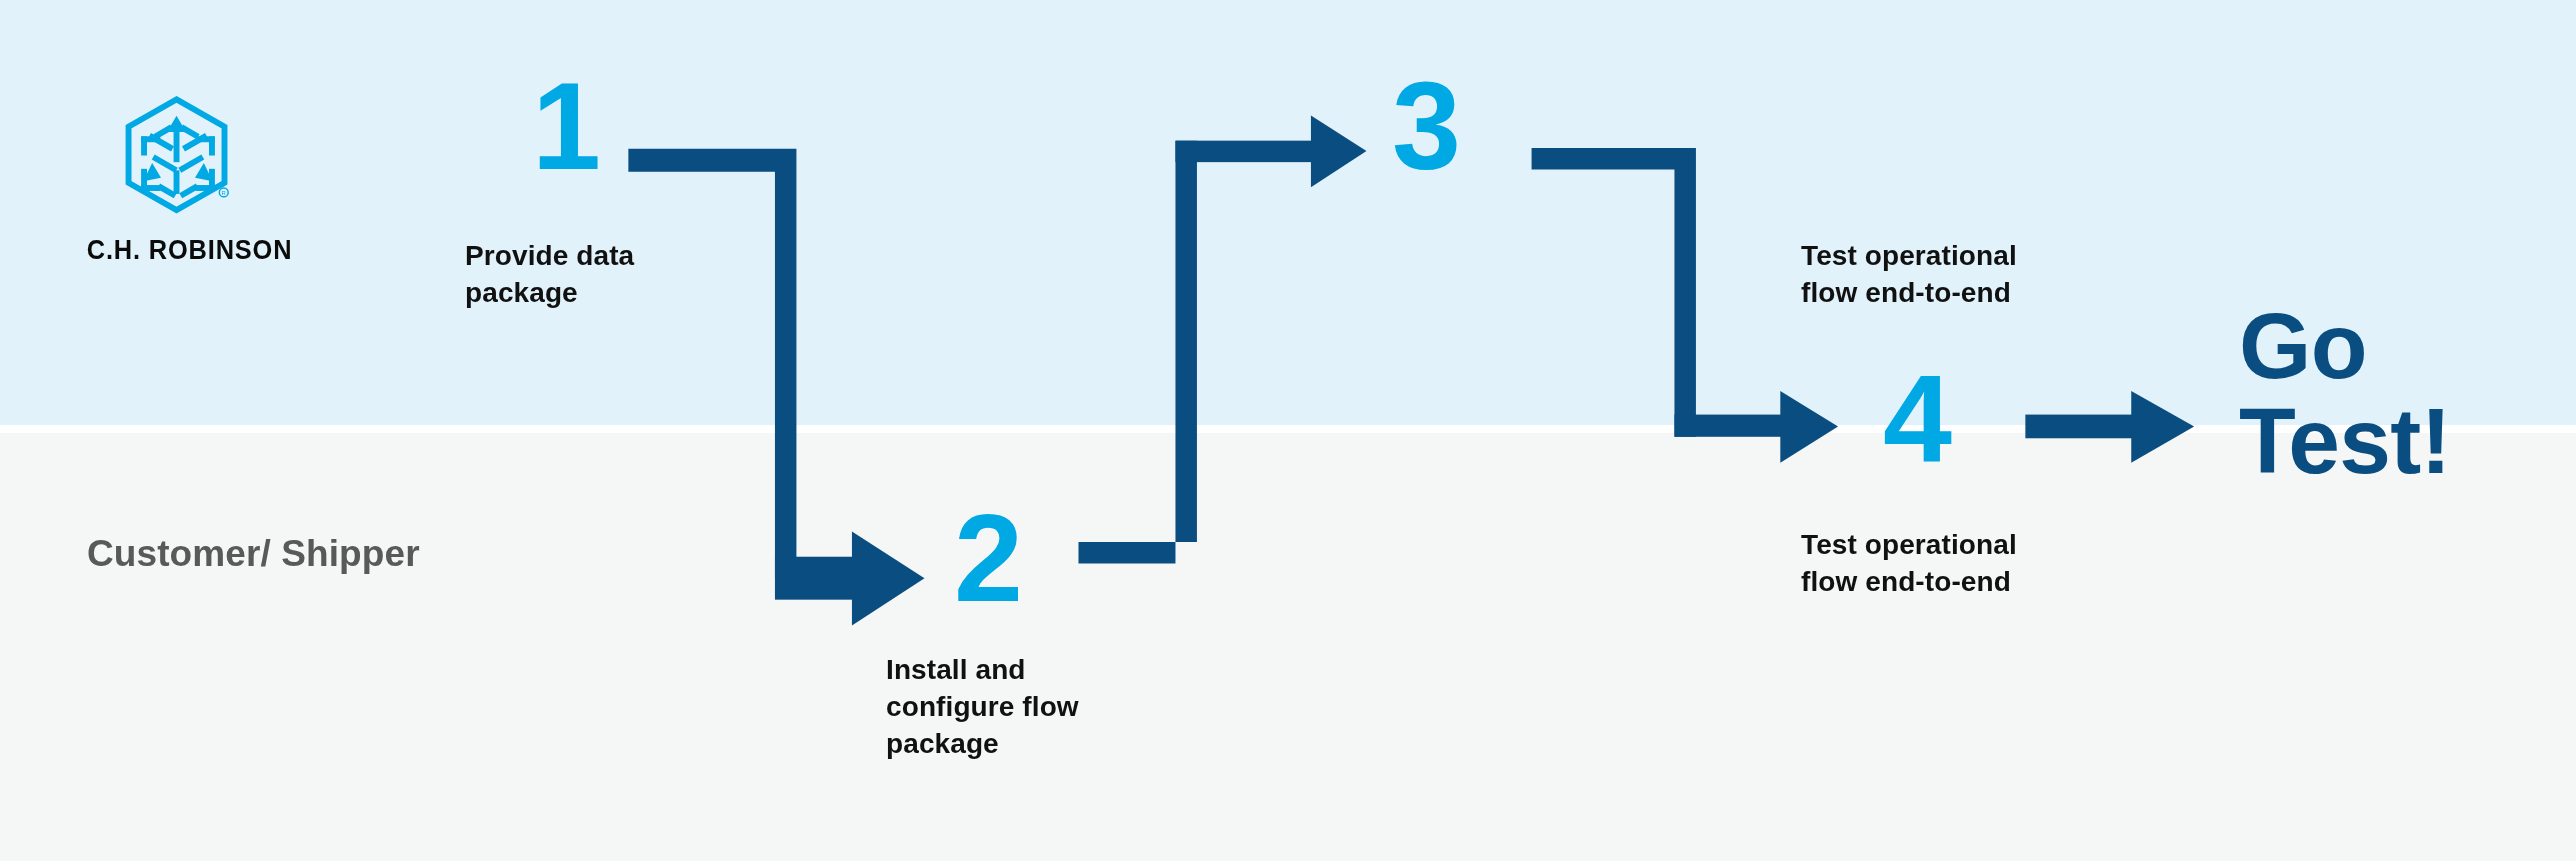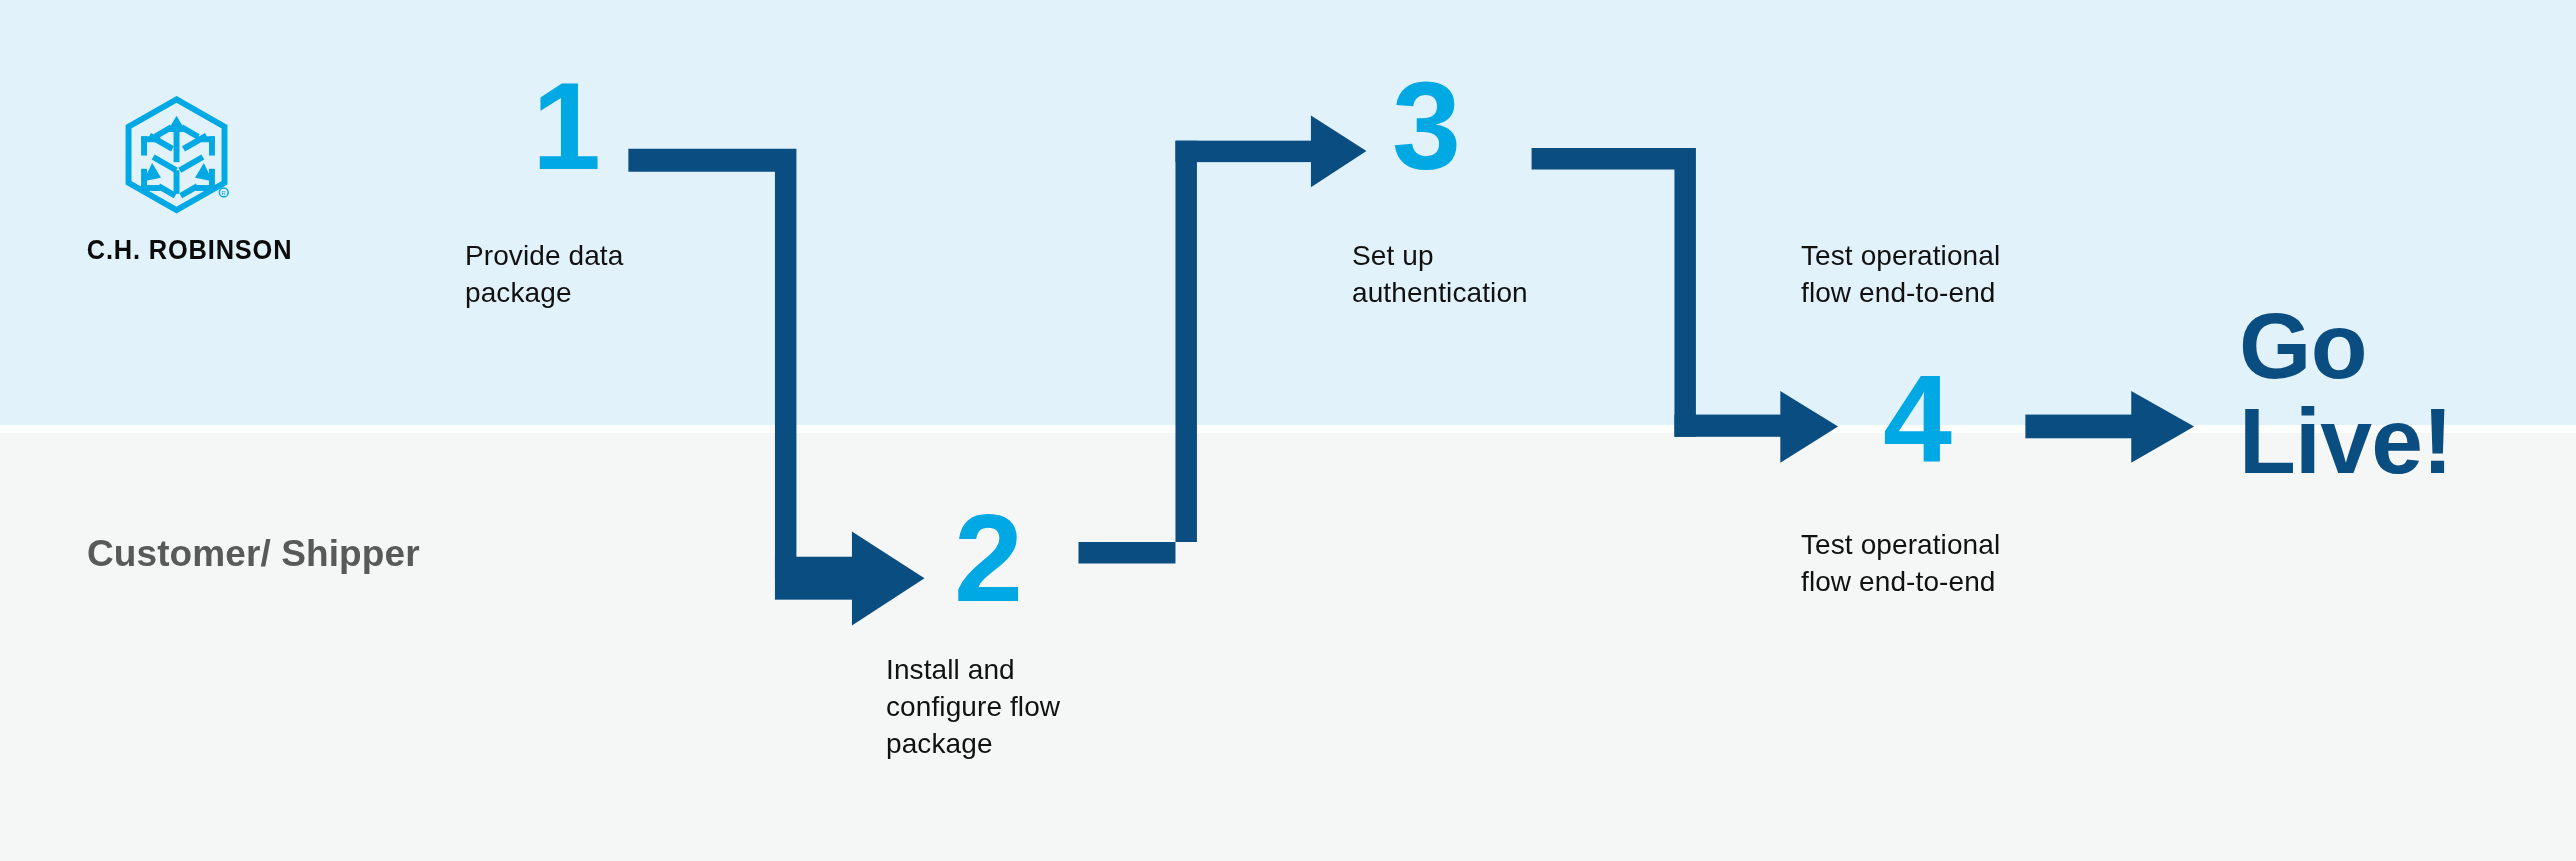--- a/index.html
+++ b/index.html
@@ -54,20 +54,21 @@
   #num-4{left:1883px;top:356px;}
 
   
   .caption{
     position:absolute;
     color:#111111;
     font-size:28px;
     line-height:1.32;
     letter-spacing:0.1px;
     white-space:pre-line;
+    font-weight:bold;
   }
   #cap-1{left:465px;top:238px;}
   #cap-2{left:886px;top:652px;}
   #cap-3{left:1352px;top:238px;}
   #cap-4a{left:1801px;top:238px;}
   #cap-4b{left:1801px;top:527px;}
 
   
   #go-live{
     position:absolute;left:2239px;top:299px;
@@ -167,24 +168,22 @@
   <div class="step-num" id="num-1">1</div>
   <div class="step-num" id="num-2">2</div>
   <div class="step-num" id="num-3">3</div>
   <div class="step-num" id="num-4">4</div>
 
   <div class="caption" id="cap-1">Provide data
 package</div>
   <div class="caption" id="cap-2">Install and
 configure flow
 package</div>
-  <div class="caption" id="cap-3">Set up
-authentication</div>
   <div class="caption" id="cap-4a">Test operational
 flow end-to-end</div>
   <div class="caption" id="cap-4b">Test operational
 flow end-to-end</div>
 
   <div id="go-live">Go
-Live!</div>
+Test!</div>
 
 </div>
 
 
 </body></html>

